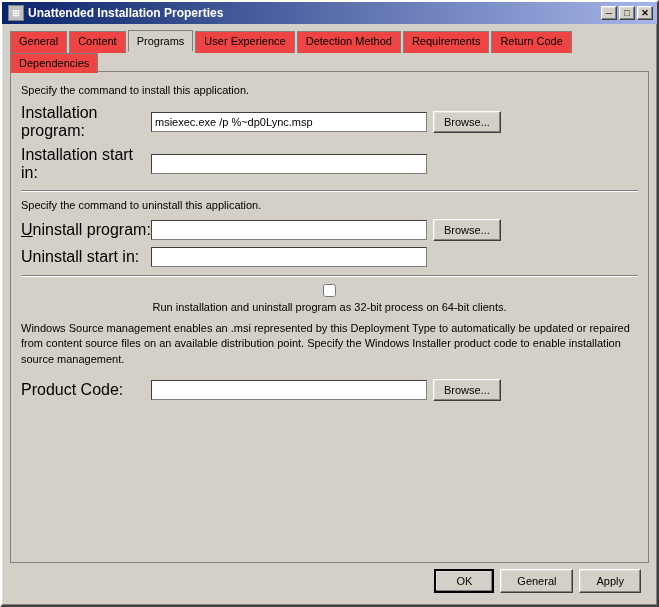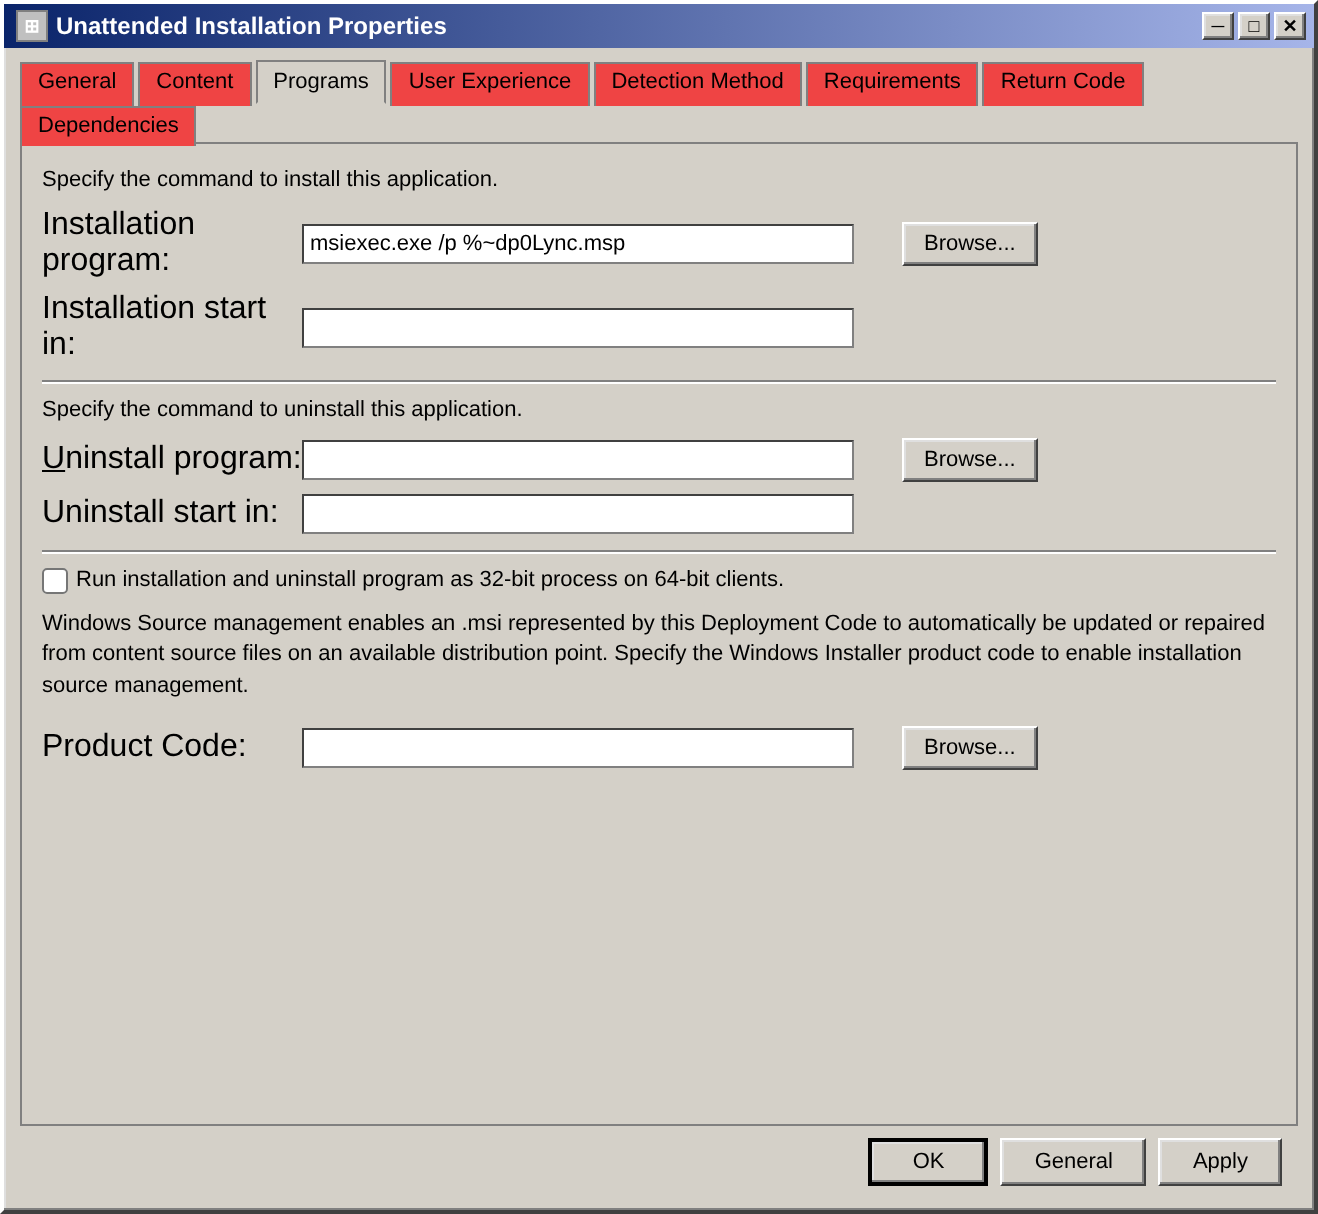--- a/index.html
+++ b/index.html
@@ -161,21 +161,21 @@
       font-family: 'Tahoma', 'Arial', sans-serif;
       outline: none;
     }
 
     .form-input-short {
       width: 276px;
       flex: none;
     }
 
     .browse-btn {
-      margin-left: 24px;
+      margin-left: 6px;
       padding: 2px 10px;
       height: 22px;
       background: #d4d0c8;
       border: 1px solid #fff;
       border-right-color: #404040;
       border-bottom-color: #404040;
       box-shadow: inset -1px -1px 0 #808080, inset 1px 1px 0 #dfdfdf;
       font-size: 11px;
       font-family: 'Tahoma', 'Arial', sans-serif;
       cursor: pointer;
@@ -184,22 +184,24 @@
 
     .divider {
       height: 1px;
       background: #808080;
       margin: 8px 0;
       box-shadow: 0 1px 0 #fff;
     }
 
     .checkbox-row {
       display: flex;
+      align-items: center;
       gap: 4px;
       margin: 8px 0;
+      flex-direction: column;
     }
 
     .checkbox-row input[type="checkbox"] {
       width: 13px;
       height: 13px;
       margin: 0;
     }
 
     .info-text {
       font-size: 11px;
@@ -316,21 +318,21 @@
         <input class="form-input form-input-short" type="text" value="" style="">
       </div>
 
       <div class="divider"></div>
 
       <div class="checkbox-row">
         <input type="checkbox" id="run32bit" style="">
         <label for="run32bit">Run installation and uninstall program as 32-bit process on 64-bit clients.</label>
       </div>
 
-      <div class="info-text">Windows Source management enables an .msi represented by this Deployment Code to automatically be updated or repaired from content source files on an available distribution point. Specify the Windows Installer product code to enable installation source management.</div>
+      <div class="info-text">Windows Source management enables an .msi represented by this Deployment Type to automatically be updated or repaired from content source files on an available distribution point. Specify the Windows Installer product code to enable installation source management.</div>
 
       <div class="form-row">
         <label class="form-label">Product Code:</label>
         <input class="form-input form-input-short" type="text" value="" style="">
         <button class="browse-btn">Browse...</button>
       </div>
 
     </div>
 
     <div class="bottom-buttons">

